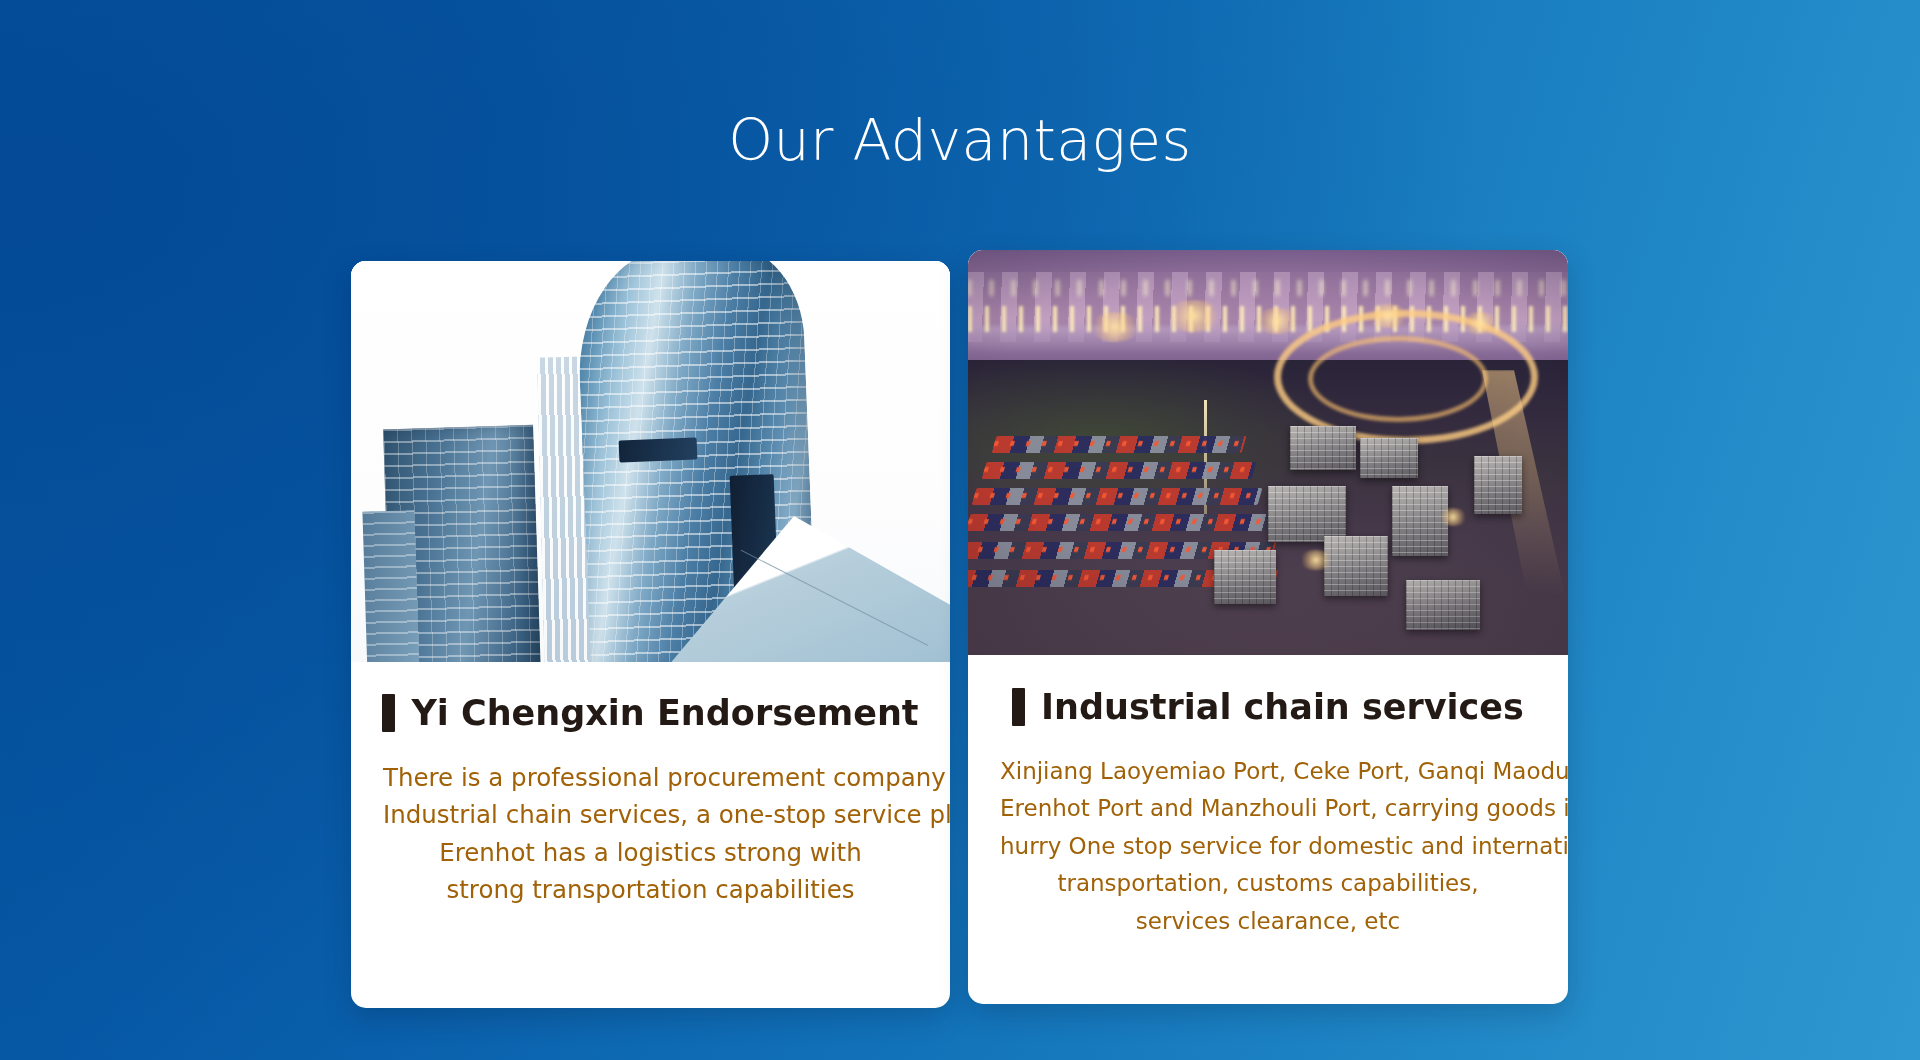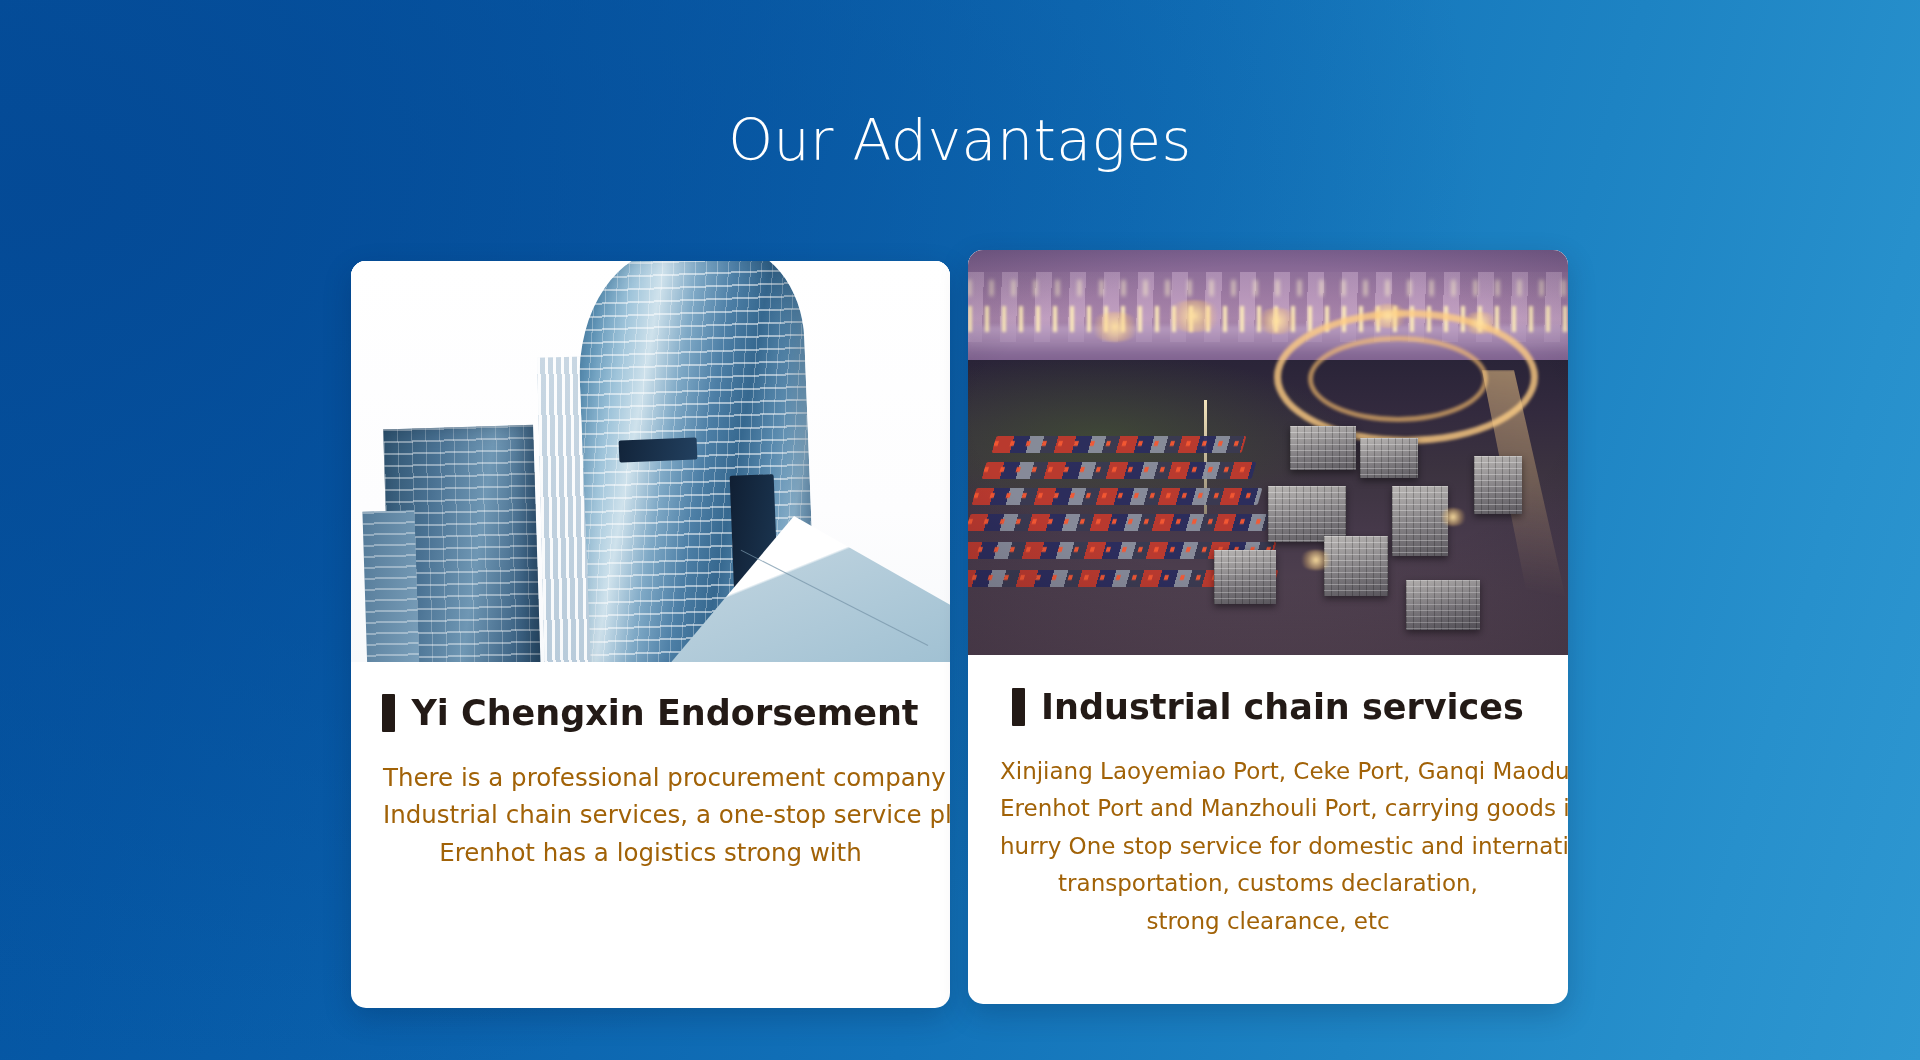--- a/index.html
+++ b/index.html
@@ -371,20 +371,21 @@
 
     <div class="card-body">
       <div class="card-title">
         <span class="title-bar"></span>
         <span>Yi Chengxin Endorsement</span>
       </div>
       <div class="card-text">
         <div class="line">There is a professional procurement company</div>
         <div class="line">Industrial chain services, a one-stop service platform,</div>
         <div class="line">Erenhot has a logistics strong with</div>
+        <div class="line">strong transportation capabilities</div>
       </div>
     </div>
   </div>
 
   <div class="card" id="card-right">
 
     <div class="card-media">
       <div class="photo-port">
         <div class="pp-sky"></div>
         <div class="pp-sky-fields"></div>
@@ -423,19 +424,19 @@
 
     <div class="card-body">
       <div class="card-title">
         <span class="title-bar"></span>
         <span>Industrial chain services</span>
       </div>
       <div class="card-text">
         <div class="line">Xinjiang Laoyemiao Port, Ceke Port, Ganqi Maodu Port</div>
         <div class="line">Erenhot Port and Manzhouli Port, carrying goods in a</div>
         <div class="line">hurry One stop service for domestic and international</div>
-        <div class="line">transportation, customs declaration,</div>
-        <div class="line">strong clearance, etc</div>
+        <div class="line">transportation, customs capabilities,</div>
+        <div class="line">services clearance, etc</div>
       </div>
     </div>
   </div>
 
 </div>
 
 </body></html>

